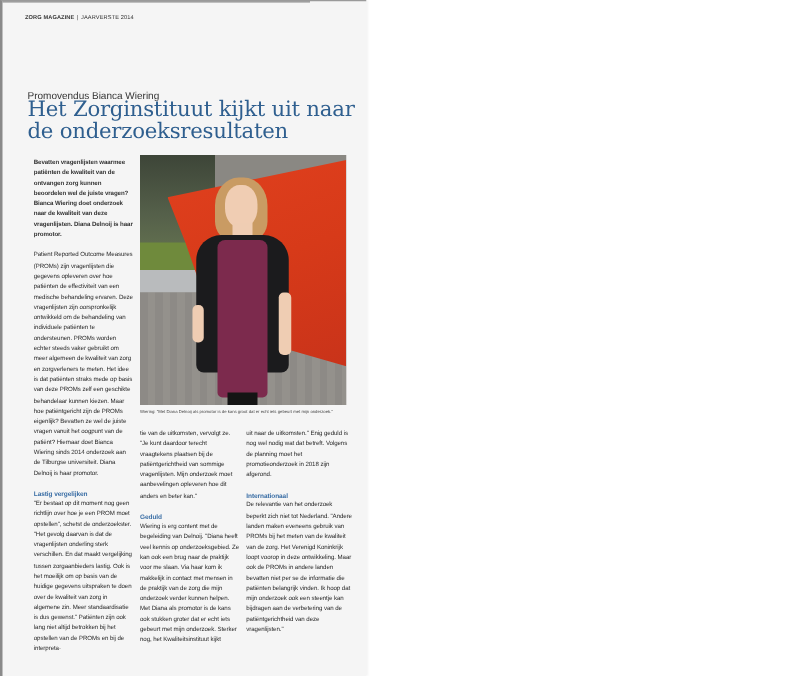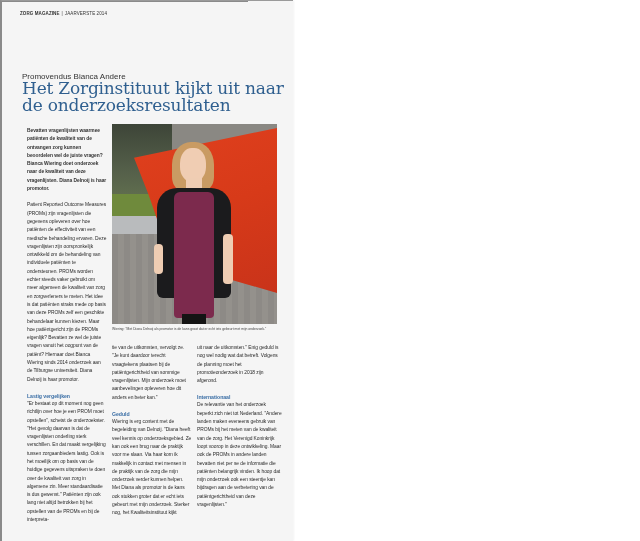--- a/index.html
+++ b/index.html
@@ -119,21 +119,21 @@
 </head>
 <body>
 
 <div class="page">
   <div class="topbar-line"></div>
 
   <div class="runninghead">
     <span class="mag">ZORG MAGAZINE</span><span class="sep">|</span><span>JAARVERSTE 2014</span>
   </div>
 
-  <div class="kicker">Promovendus Bianca Andere</div>
+  <div class="kicker">Promovendus Bianca Wiering</div>
   <h1 class="title">Het Zorginstituut kijkt uit naar de onderzoeksresultaten</h1>
 
   <div class="col col1">
     <p class="lead">Bevatten vragenlijsten waarmee patiënten de kwaliteit van de ontvangen zorg kunnen beoordelen wel de juiste vragen? Bianca Wiering doet onderzoek naar de kwaliteit van deze vragenlijsten. Diana Delnoij is haar promotor.</p>
     <p>Patient Reported Outcome Measures (PROMs) zijn vragenlijsten die gegevens opleveren over hoe patiënten de effectiviteit van een medische behandeling ervaren. Deze vragenlijsten zijn oorspronkelijk ontwikkeld om de behandeling van individuele patiënten te ondersteunen. PROMs worden echter steeds vaker gebruikt om meer algemeen de kwaliteit van zorg en zorgverleners te meten. Het idee is dat patiënten straks mede op basis van deze PROMs zelf een geschikte behandelaar kunnen kiezen. Maar hoe patiëntgericht zijn de PROMs eigenlijk? Bevatten ze wel de juiste vragen vanuit het oogpunt van de patiënt? Hiernaar doet Bianca Wiering sinds 2014 onderzoek aan de Tilburgse universiteit. Diana Delnoij is haar promotor.</p>
     <h4>Lastig vergelijken</h4>
     <p>"Er bestaat op dit moment nog geen richtlijn over hoe je een PROM moet opstellen", schetst de onderzoekster. "Het gevolg daarvan is dat de vragenlijsten onderling sterk verschillen. En dat maakt vergelijking tussen zorgaanbieders lastig. Ook is het moeilijk om op basis van de huidige gegevens uitspraken te doen over de kwaliteit van zorg in algemene zin. Meer standaardisatie is dus gewenst." Patiënten zijn ook lang niet altijd betrokken bij het opstellen van de PROMs en bij de interpreta-</p>
   </div>
 
   <div class="photo">

